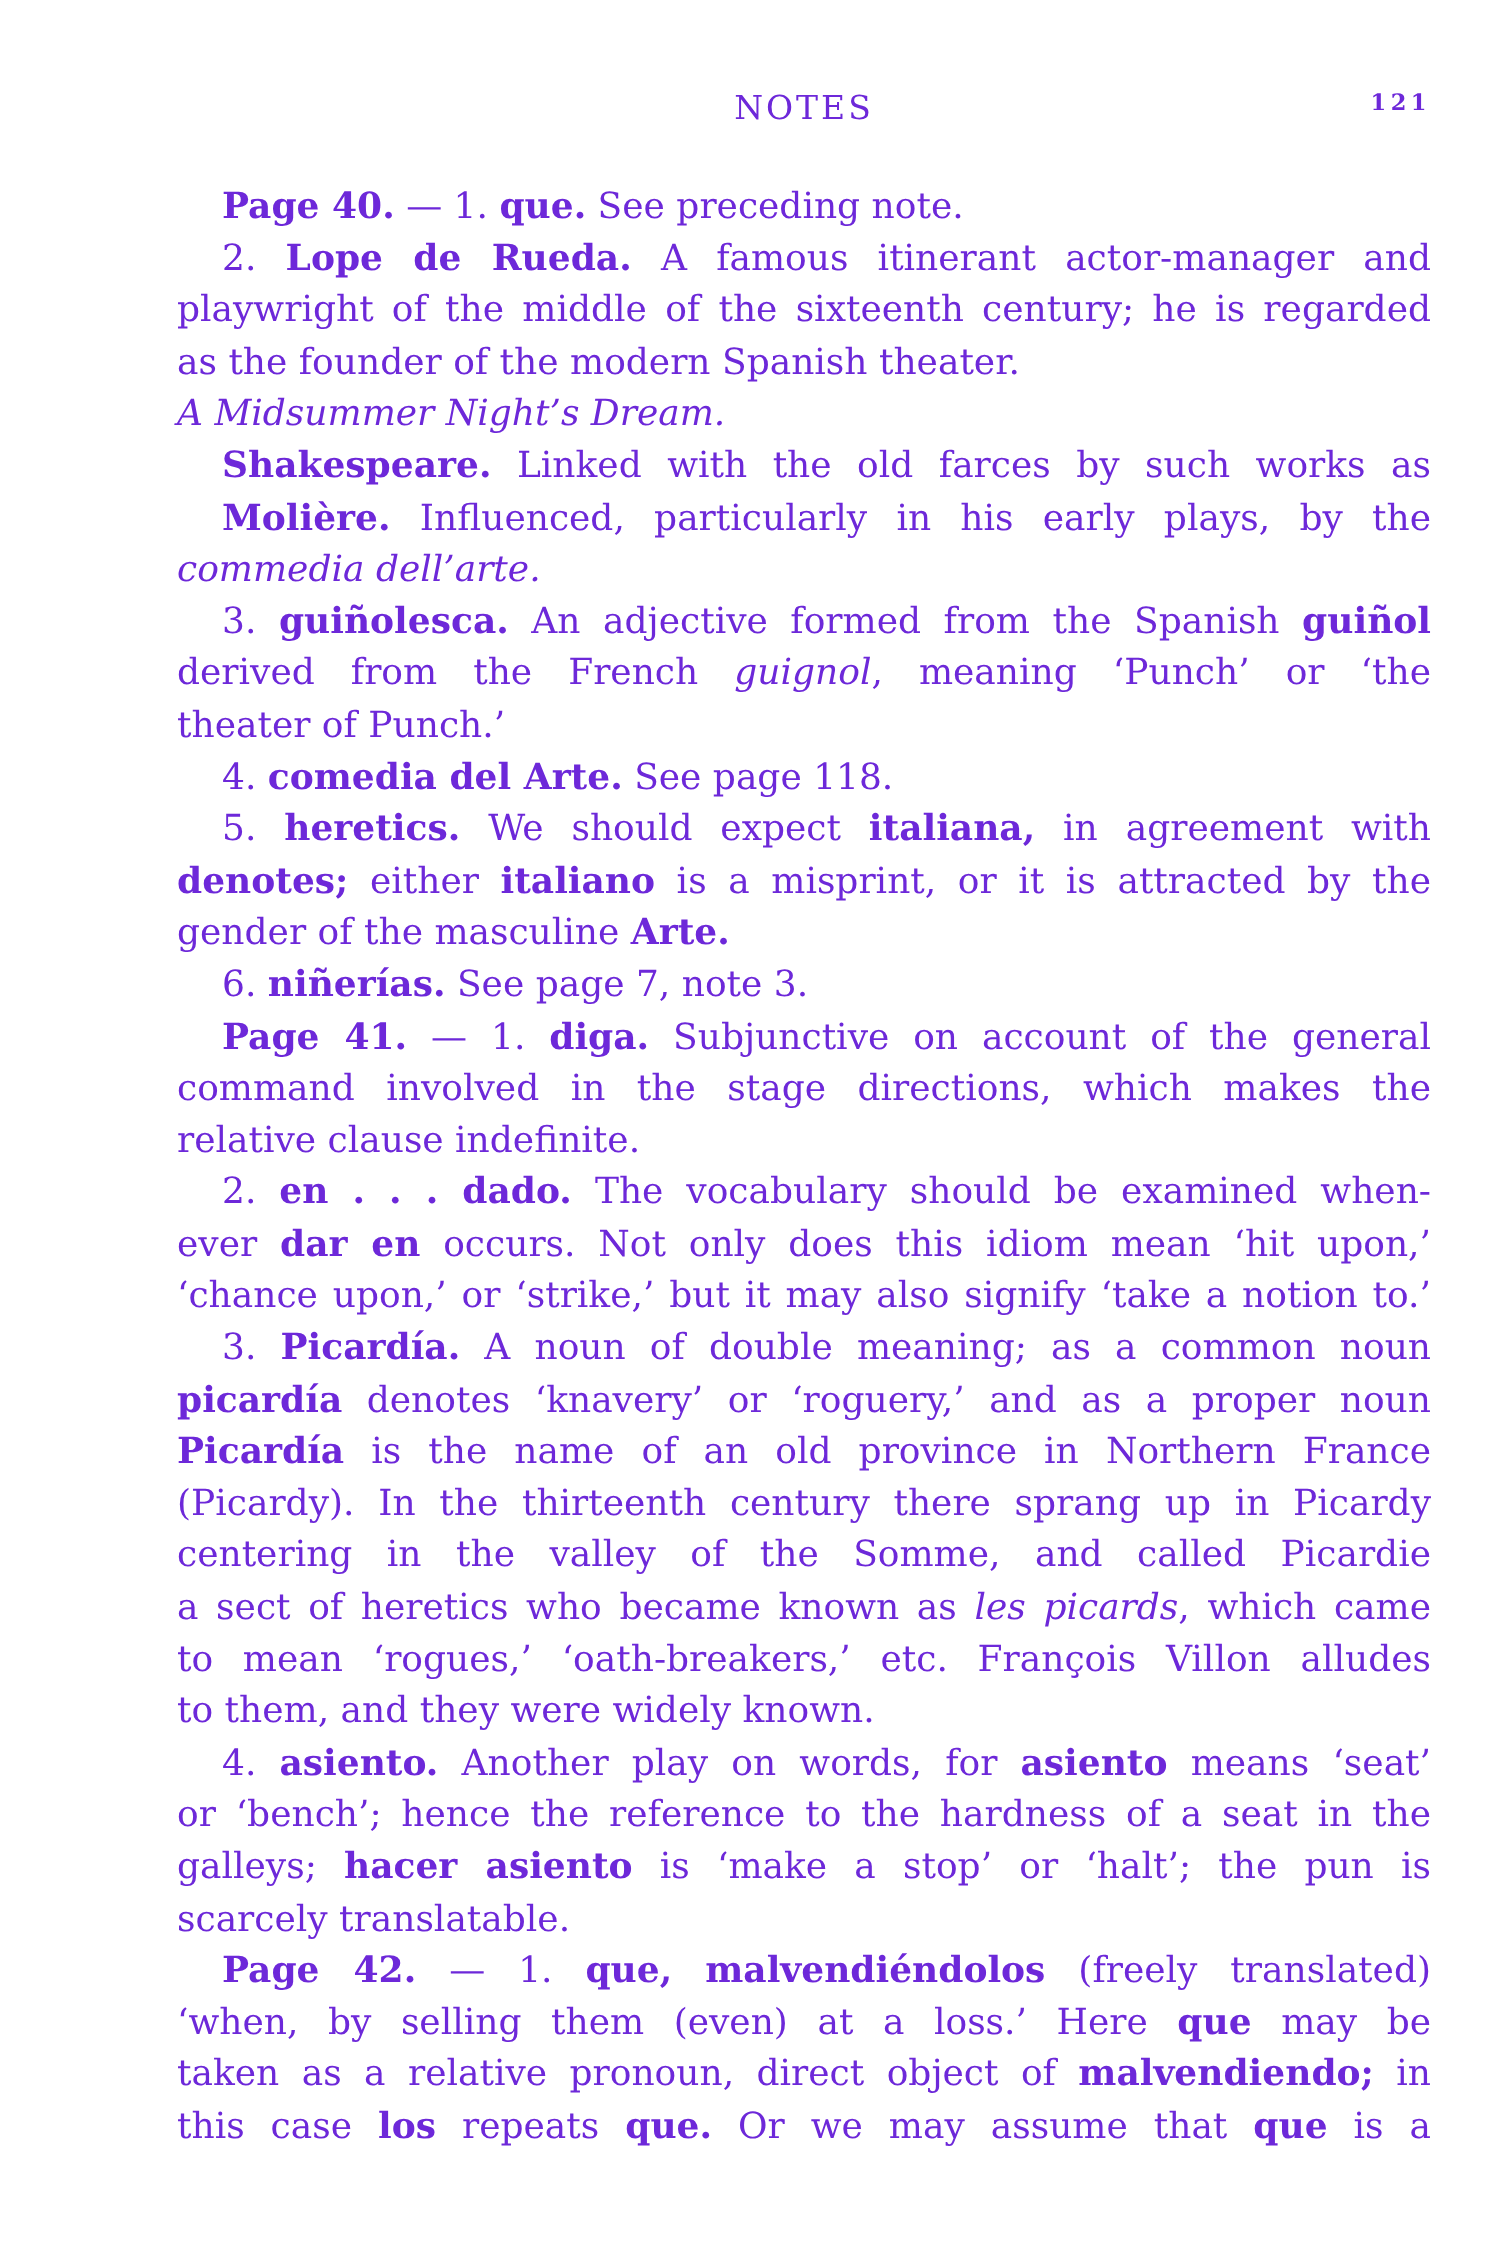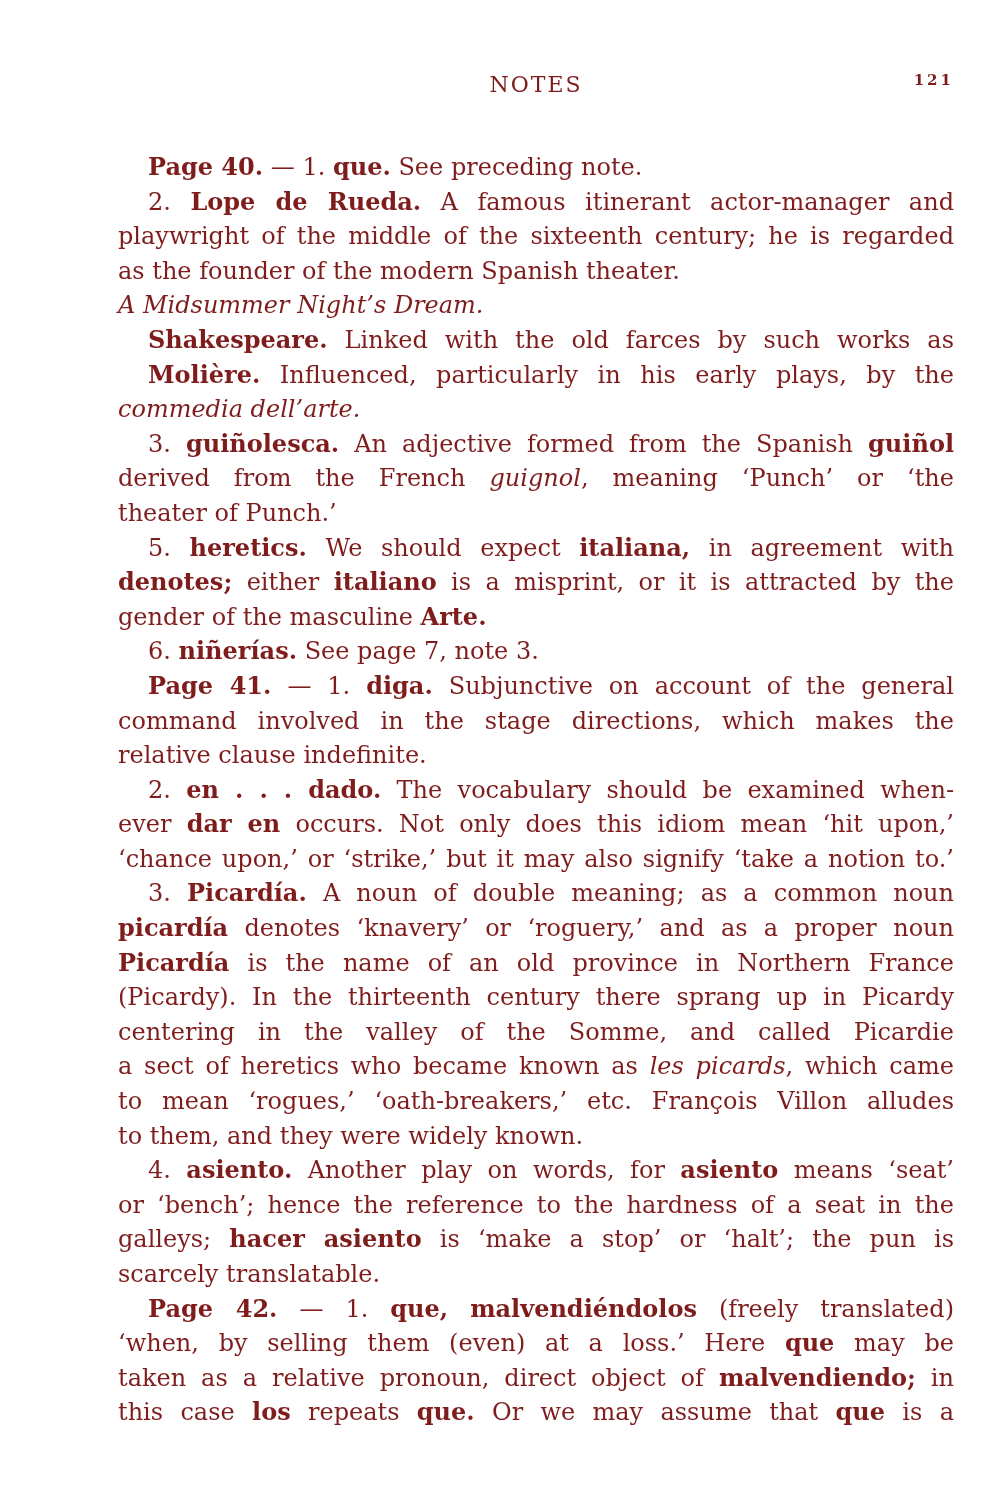--- a/index.html
+++ b/index.html
@@ -1,24 +1,23 @@
 <!DOCTYPE html>
 <html><head>
 <meta charset="utf-8">
 <style>
   html, body { margin: 0; padding: 0; background: #ffffff; }
   .page {
     position: relative;
     width: 1000px;
     height: 1467px;
     background: #ffffff;
-    color: #7f1d1d;
+    color: #6d28d9;
     font-family: "DejaVu Serif", "Liberation Serif", serif;
     overflow: hidden;
-    margin-top: 12px;
   }
   .running-head {
     position: absolute;
     top: 60px;
     left: 118px;
     width: 836px;
     height: 30px;
     font-size: 22px;
   }
   .running-head .title {
@@ -30,21 +29,21 @@
   .running-head .pagenum {
     position: absolute;
     right: 0;
     top: -1px;
     font-size: 15px;
     letter-spacing: 3px;
     font-weight: bold;
   }
   .textblock {
     position: absolute;
-    top: 138px;
+    top: 120px;
     left: 118px;
     width: 836px;
     font-size: 24px;
     line-height: 34.6px;
   }
   .line {
     white-space: nowrap;
     text-align: left;
   }
   .line.j {
@@ -68,20 +67,21 @@
       <div class="line j ind"><span>2. </span><span class="b">Lope de Rueda.</span><span>  A famous itinerant actor-manager and</span></div>
       <div class="line j"><span>playwright of the middle of the sixteenth century; he is regarded</span></div>
       <div class="line"><span>as the founder of the modern Spanish theater.</span></div>
       <div class="line"><span class="i">A Midsummer Night’s Dream.</span></div>
       <div class="line j ind"><span class="b">Shakespeare.</span><span>  Linked with the old farces by such works as</span></div>
       <div class="line j ind"><span class="b">Molière.</span><span>  Influenced, particularly in his early plays, by the</span></div>
       <div class="line"><span class="i">commedia dell’arte.</span></div>
       <div class="line j ind"><span>3. </span><span class="b">guiñolesca.</span><span>  An adjective formed from the Spanish </span><span class="b">guiñol</span></div>
       <div class="line j"><span>derived from the French </span><span class="i">guignol</span><span>, meaning ‘Punch’ or ‘the</span></div>
       <div class="line"><span>theater of Punch.’</span></div>
+      <div class="line ind"><span>4. </span><span class="b">comedia del Arte.</span><span>  See page 118.</span></div>
       <div class="line j ind"><span>5. </span><span class="b">heretics.</span><span>  We should expect </span><span class="b">italiana,</span><span> in agreement with</span></div>
       <div class="line j"><span class="b">denotes;</span><span>  either </span><span class="b">italiano</span><span> is a misprint, or it is attracted by the</span></div>
       <div class="line"><span>gender of the masculine </span><span class="b">Arte.</span></div>
       <div class="line ind"><span>6. </span><span class="b">niñerías.</span><span>  See page 7, note 3.</span></div>
       <div class="line j ind"><span class="b">Page 41.</span><span> — 1. </span><span class="b">diga.</span><span>  Subjunctive on account of the general</span></div>
       <div class="line j"><span>command involved in the stage directions, which makes the</span></div>
       <div class="line"><span>relative clause indefinite.</span></div>
       <div class="line j ind"><span>2. </span><span class="b">en . . . dado.</span><span>  The vocabulary should be examined when-</span></div>
       <div class="line j"><span>ever </span><span class="b">dar en</span><span> occurs.  Not only does this idiom mean ‘hit upon,’</span></div>
       <div class="line j"><span>‘chance upon,’ or ‘strike,’ but it may also signify ‘take a notion to.’</span></div>

